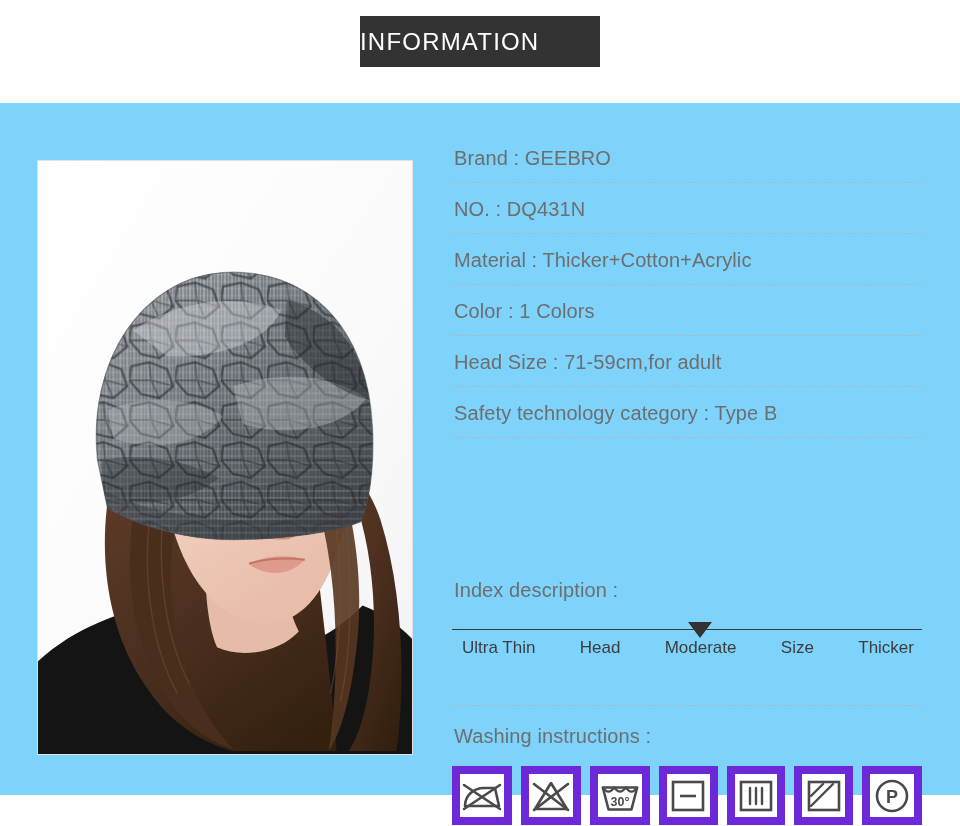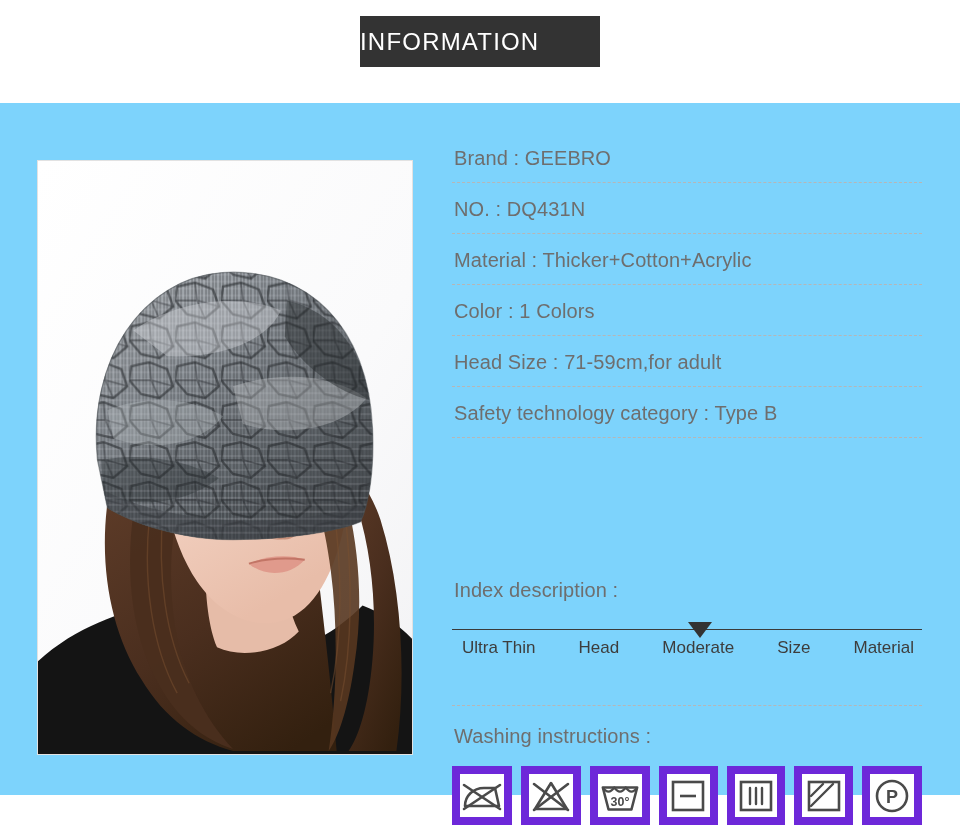--- a/index.html
+++ b/index.html
@@ -315,21 +315,21 @@
     <div class="section-title">Index description :</div>
     <div class="scale">
       <div class="scale-line"></div>
       <div class="scale-marker"></div>
     </div>
     <div class="scale-labels">
       <span class="scale-label">Ultra Thin</span>
       <span class="scale-label">Head</span>
       <span class="scale-label">Moderate</span>
       <span class="scale-label">Size</span>
-      <span class="scale-label">Material</span>
+      <span class="scale-label">Thicker</span>
     </div>
   </div>
 
   <div class="wash-block">
     <div class="wash-divider"></div>
     <div class="wash-title">Washing instructions :</div>
     <div class="wash-icons">
 
       <div class="wash-icon">
         <svg width="44" height="40" viewBox="0 0 44 40">

